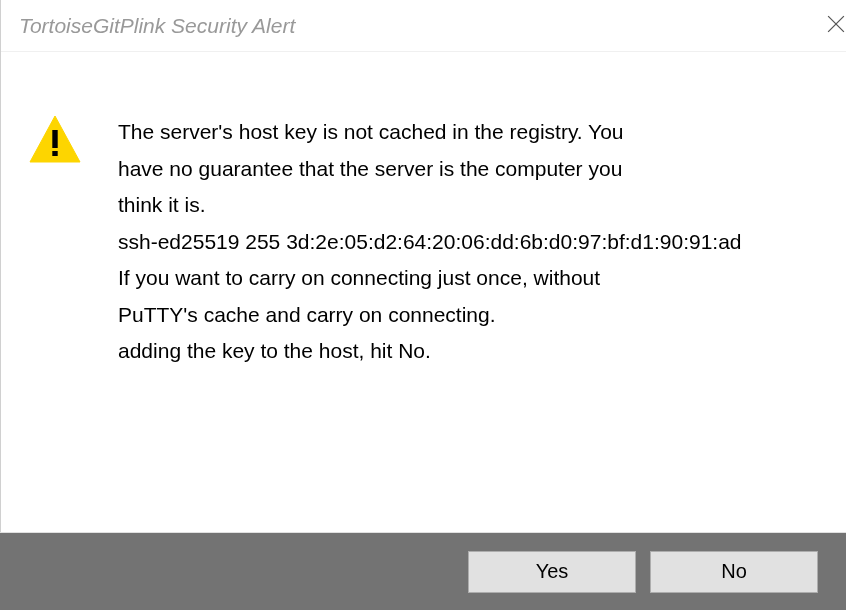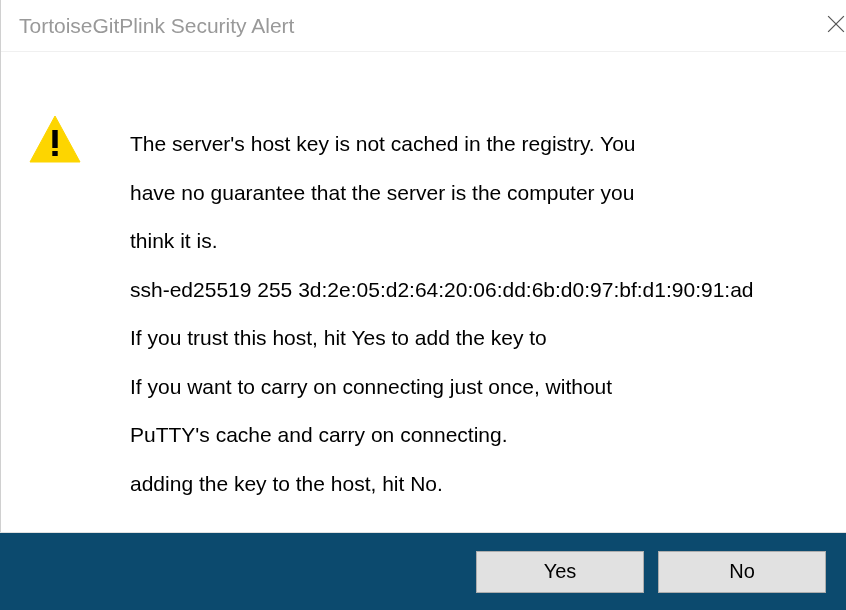--- a/index.html
+++ b/index.html
@@ -15,20 +15,21 @@
       overflow: hidden;
       border-left: 1px solid #d0d0d0;
     }
     .titlebar {
       height: 52px;
       display: flex;
       align-items: center;
       justify-content: space-between;
       padding-left: 18px;
       border-bottom: 1px solid #f0f0f0;
+      font-style: italic;
     }
     .titlebar-title {
       font-size: 21px;
       color: #999;
       font-weight: 400;
     }
     .close-btn {
       width: 20px;
       height: 20px;
       display: flex;
@@ -55,34 +56,34 @@
       padding-top: 2px;
     }
     .message {
       flex: 1;
       font-size: 21px;
       line-height: 1.55;
       color: #000;
       font-weight: 400;
     }
     .message p {
-      margin: 16px;
+      margin: 4px;
     }
     .button-bar {
       position: absolute;
       bottom: 0;
       left: 0;
       right: 0;
       height: 78px;
-      background: #0c4a6e;
+      background: #737373;
       display: flex;
       align-items: center;
       justify-content: flex-end;
       gap: 14px;
-      padding-right: 20px;
+      padding-right: 28px;
       border-top: 1px solid #e0e0e0;
     }
     .dlg-btn {
       min-width: 168px;
       height: 42px;
       background: #e1e1e1;
       border: 1px solid #adadad;
       font-family: inherit;
       font-size: 20px;
       color: #000;
@@ -110,21 +111,20 @@
       <polygon points="27,2 52,48 2,48" fill="#FDD500" stroke="#FDD500"></polygon>
       <rect x="24.3" y="16" width="5.4" height="18" fill="#000"></rect>
       <rect x="24.3" y="37" width="5.4" height="5" fill="#000"></rect>
     </svg>
   </div>
   <div class="message">
     <p>The server's host key is not cached in the registry. You</p>
     <p>have no guarantee that the server is the computer you</p>
     <p>think it is.</p>
     <p>ssh-ed25519 255 3d:2e:05:d2:64:20:06:dd:6b:d0:97:bf:d1:90:91:ad</p>
-    <p>If you trust this host, hit Yes to add the key to</p>
     <p>If you want to carry on connecting just once, without</p>
     <p>PuTTY's cache and carry on connecting.</p>
     <p>adding the key to the host, hit No.</p>
   </div>
 </div>
 
 <div class="button-bar">
   <button class="dlg-btn">Yes</button>
   <button class="dlg-btn">No</button>
 </div>

